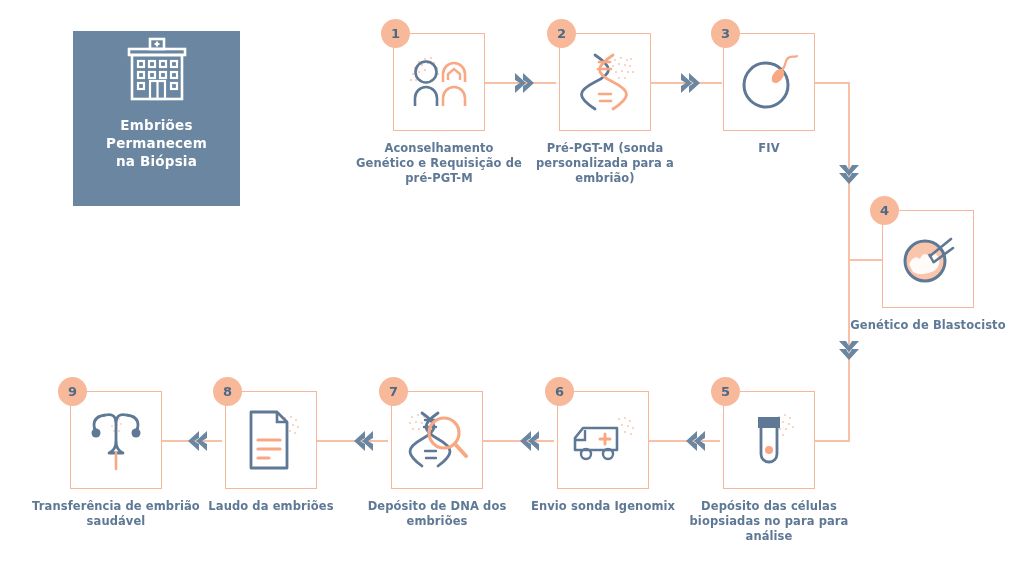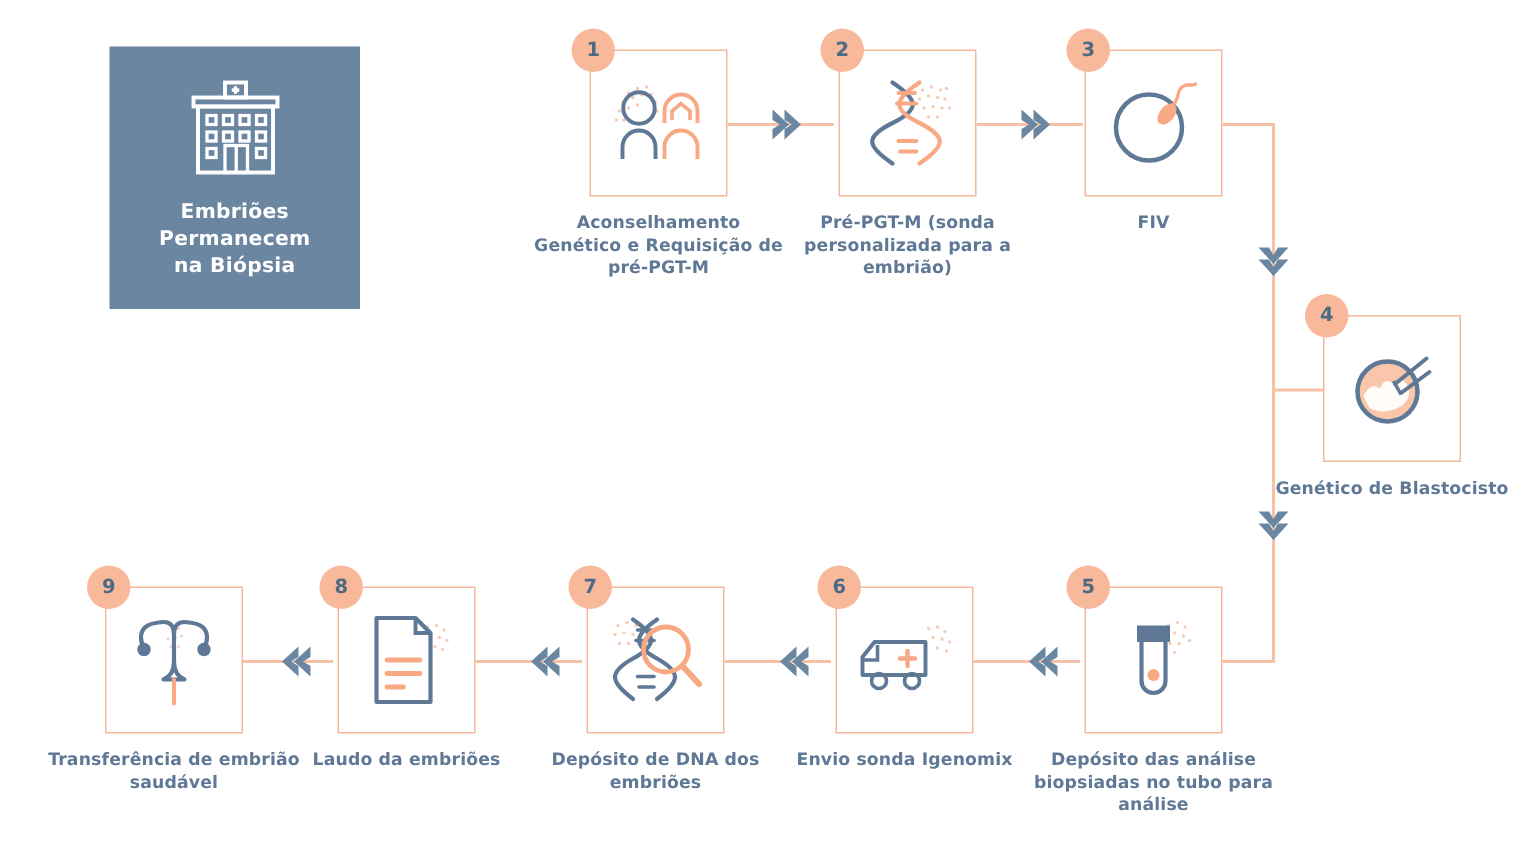--- a/index.html
+++ b/index.html
@@ -8,21 +8,21 @@
     width:1024px; height:571px; position:relative; overflow:hidden;
     font-family:"DejaVu Sans", sans-serif;
     color:#5e7895;
   }
   .stage{ position:absolute; inset:0; }
 
   
   .clinic{
     position:absolute; left:73px; top:31px; width:167px; height:175px;
     background:#6a86a1; display:flex; flex-direction:column;
-    align-items:center; justify-content:flex-start; padding-top:22px;
+    align-items:center; justify-content:flex-start; padding-top:6px;
   }
   .clinic-icon{ width:72px; height:66px; }
   .clinic-label{
     margin-top:14px; text-align:center; color:#ffffff;
     font-size:13.5px; font-weight:bold; line-height:1.33; letter-spacing:.2px;
   }
 
   
   .node{ position:absolute; }
   .node .box{
@@ -269,21 +269,21 @@
           <circle cx="47" cy="24" r="1.1" fill="#f09a6e"></circle>
             <circle cx="53" cy="24" r="1.1" fill="#f09a6e"></circle>
           <circle cx="60" cy="22" r="1.1" fill="#f09a6e"></circle>
             <circle cx="50" cy="30" r="1.1" fill="#f09a6e"></circle>
         </g>
         <rect x="25" y="12" width="22" height="11" fill="#5e7895"></rect>
         <path d="M28 23 v26 a8 8 0 0 0 16 0 v-26" fill="none" stroke="#5e7895" stroke-width="2.8"></path>
         <circle cx="36" cy="45" r="4" fill="#f8a882"></circle>
       </svg>
     </div>
-    <div class="caption wide">Depósito das análise biopsiadas no tubo para análise</div>
+    <div class="caption wide">Depósito das células biopsiadas no para para análise</div>
   </div>
 
   <div class="node" style="left:557px; top:391px;">
     <div class="box"></div>
     <div class="badge">6</div>
     <div class="glyph">
       <svg width="72" height="60" viewBox="0 0 72 60">
         <g opacity=".5">
           <circle cx="52" cy="9" r="1.1" fill="#f09a6e"></circle>
             <circle cx="58" cy="8" r="1.1" fill="#f09a6e"></circle>

